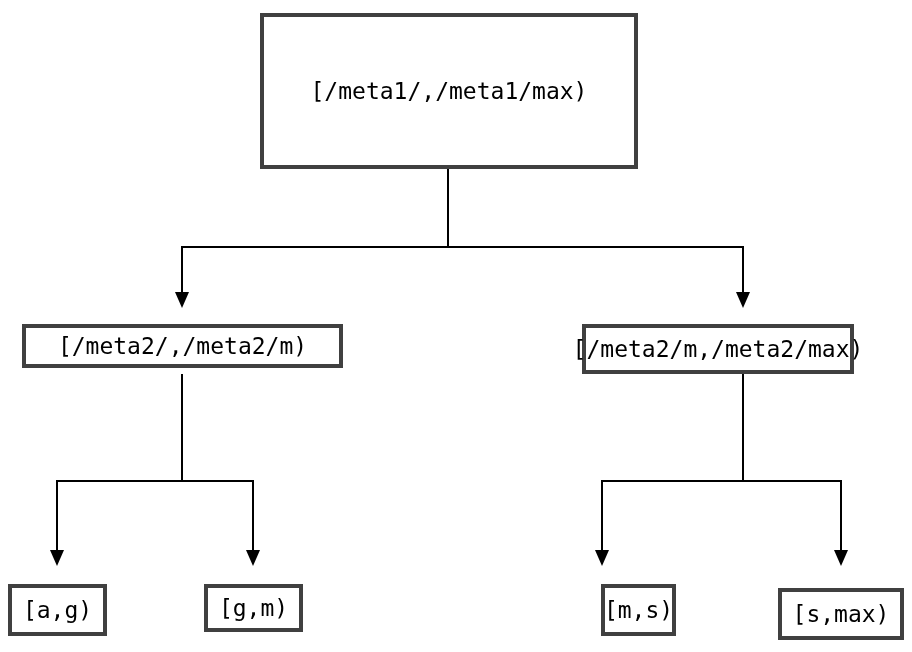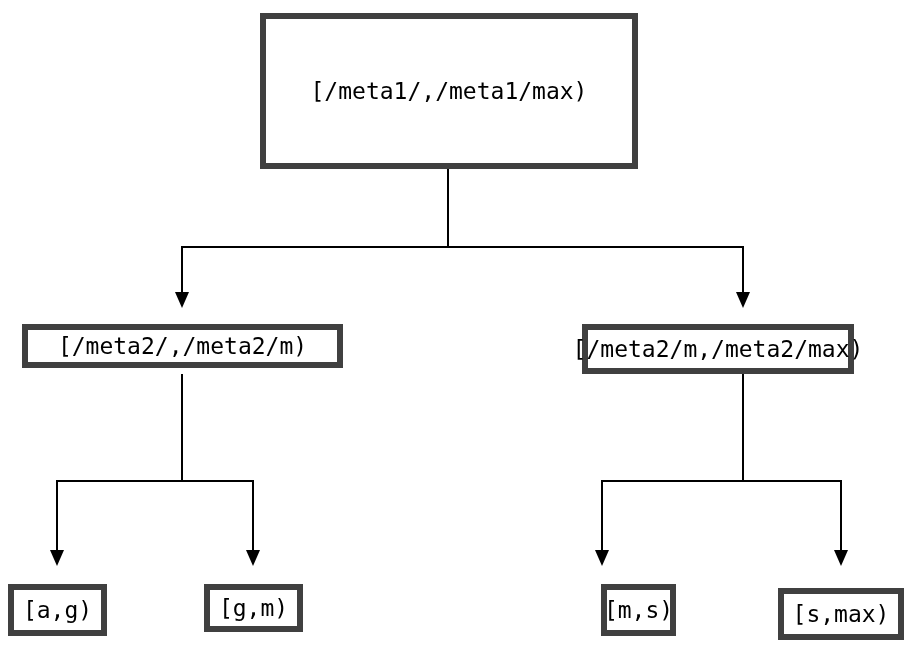--- a/index.html
+++ b/index.html
@@ -10,21 +10,21 @@
   }
   .canvas {
     position: relative;
     width: 912px; height: 652px;
     background: #ffffff;
     overflow: hidden;
   }
   .node {
     position: absolute;
     box-sizing: border-box;
-    border: 6px solid #404040;
+    border: 4px solid #404040;
     background: #ffffff;
     color: #000000;
     display: flex;
     align-items: center;
     justify-content: center;
     font-size: 23px;
     white-space: nowrap;
     text-align: right;
   }
   .line {

